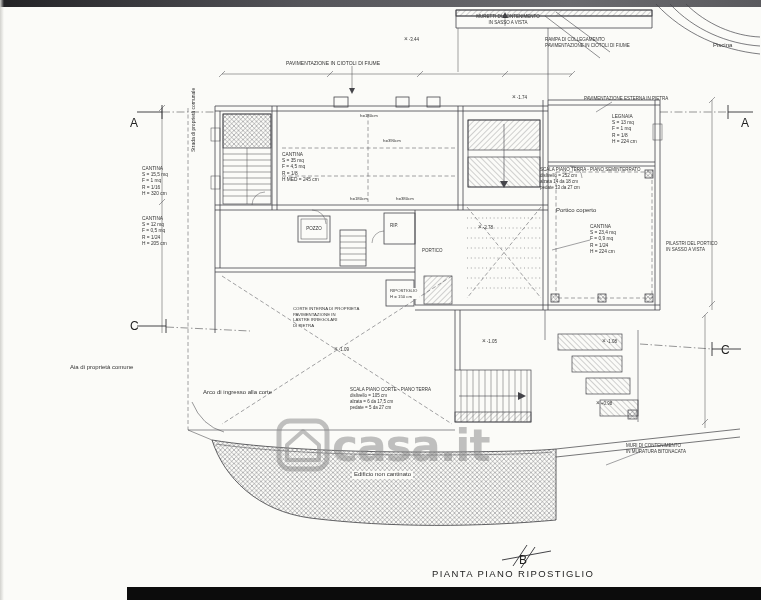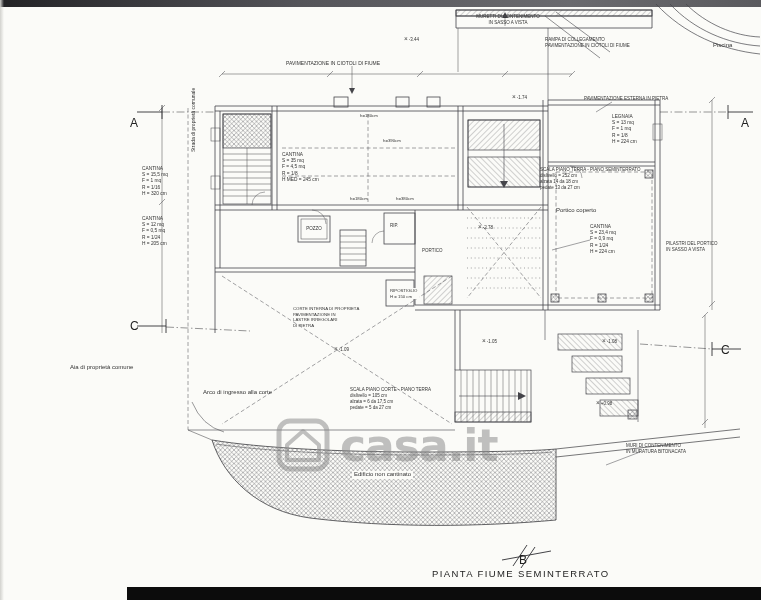--- a/index.html
+++ b/index.html
@@ -21,21 +21,21 @@
   .fs5{font-size:5px;}
   .fs6{font-size:6px;}
   .ctr{text-align:center;}
   .rot{transform:rotate(-90deg);transform-origin:0 0;}
   .boxed{background:#fbfbf8;padding:0 2px;}
   .marker{position:absolute;font-size:12px;color:#222;font-weight:400;}
   .title{position:absolute;left:432px;top:568px;font-size:9.5px;letter-spacing:1.4px;color:#1c1c1c;}
   .spot{position:absolute;display:flex;align-items:center;gap:1px;font-size:4.5px;color:#333;}
   .spot .x{font-size:6.5px;line-height:1;color:#3a3a3a;}
   .dim{position:absolute;font-size:4.3px;color:#333;}
-  .wm{position:absolute;left:276px;top:418px;display:flex;align-items:center;gap:10px;opacity:0.52;}
+  .wm{position:absolute;left:276px;top:418px;display:flex;align-items:center;gap:2px;opacity:0.52;}
   .wm-text{font-size:44px;color:#8a8a8a;font-family:"DejaVu Sans",sans-serif;font-weight:bold;letter-spacing:-1px;}
 </style>
 </head>
 <body>
 
 <div class="page">
 
   <div class="scan-top"></div>
   <div class="scan-left"></div>
   <div class="scan-bottom"></div>
@@ -270,21 +270,21 @@
       <span class="x">×</span>
       <span>+0.98</span>
     </div>
 
   <div class="marker" style="left:130px;top:116px">A</div>
   <div class="marker" style="left:741px;top:116px">A</div>
   <div class="marker" style="left:130px;top:319px">C</div>
   <div class="marker" style="left:721px;top:343px">C</div>
   <div class="marker" style="left:519px;top:553px">B</div>
 
-  <div class="title">PIANTA FIUME SEMINTERRATO</div>
+  <div class="title">PIANTA PIANO RIPOSTIGLIO</div>
 
   <div class="wm">
     <svg class="wm-icon" width="54" height="54" viewBox="0 0 54 54">
       <rect x="3" y="3" width="48" height="48" rx="11" fill="none" stroke="#8a8a8a" stroke-width="5"></rect>
       <path d="M27 13 L43 27 V42 H11 V27 Z" fill="none" stroke="#8a8a8a" stroke-width="4" stroke-linejoin="round"></path>
     </svg>
     <span class="wm-text">casa.it</span>
   </div>
 
 </div>

